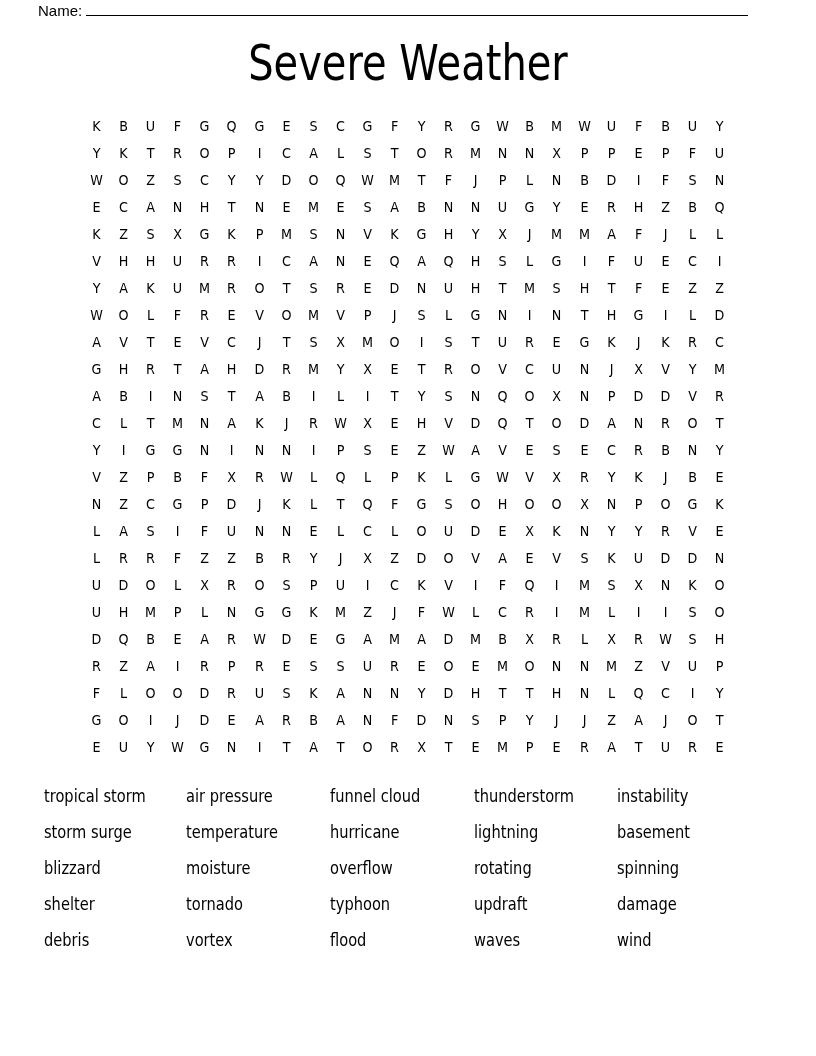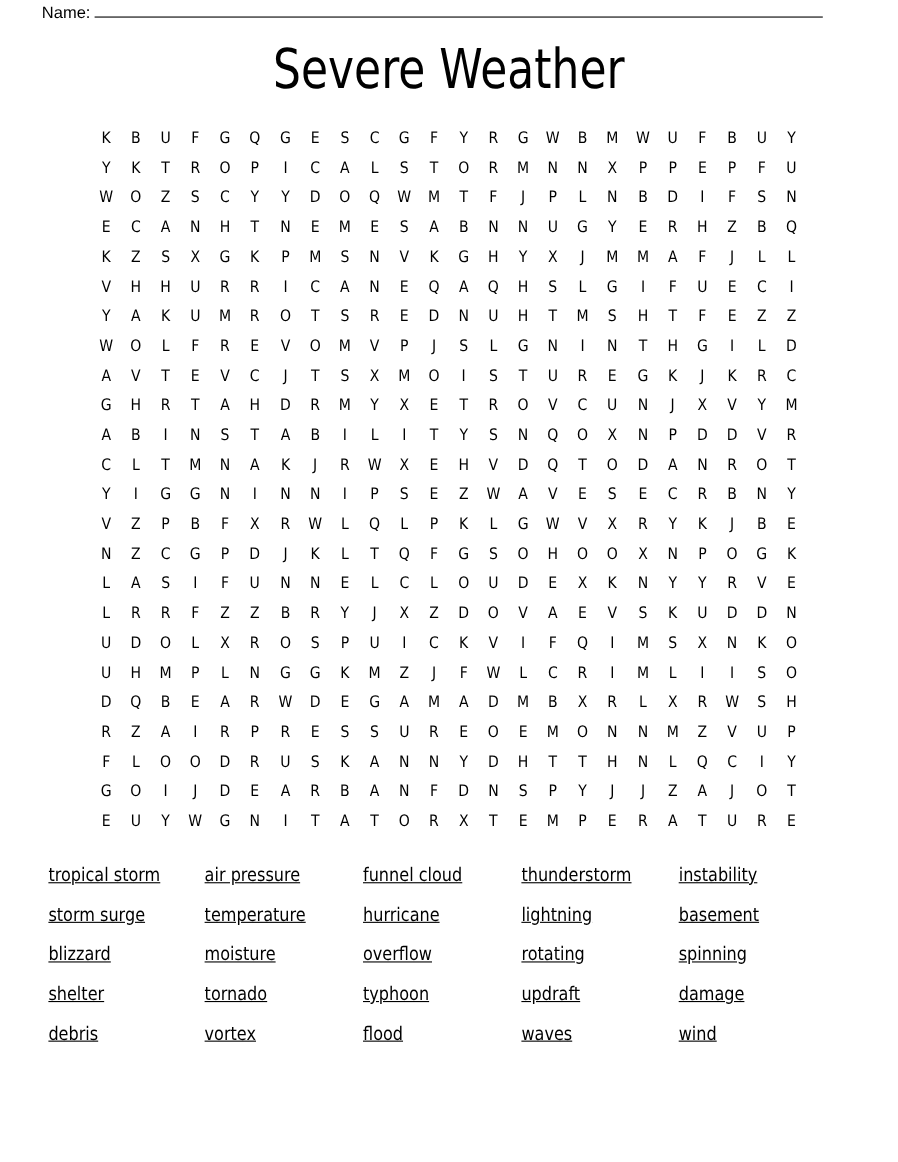--- a/index.html
+++ b/index.html
@@ -77,21 +77,20 @@
 
   
   .wordlist {
     position: absolute;
     left: 44px;
     top: 778px;
     width: 700px;
     display: grid;
     grid-template-columns: 142px 144px 144px 143px 127px;
     row-gap: 0;
-    text-decoration: underline;
   }
   .word {
     font-family: "DejaVu Sans", sans-serif;
     font-size: 17px;
     line-height: 36px;
     height: 36px;
     transform: scaleX(0.86);
     transform-origin: left center;
     white-space: nowrap;
   }

